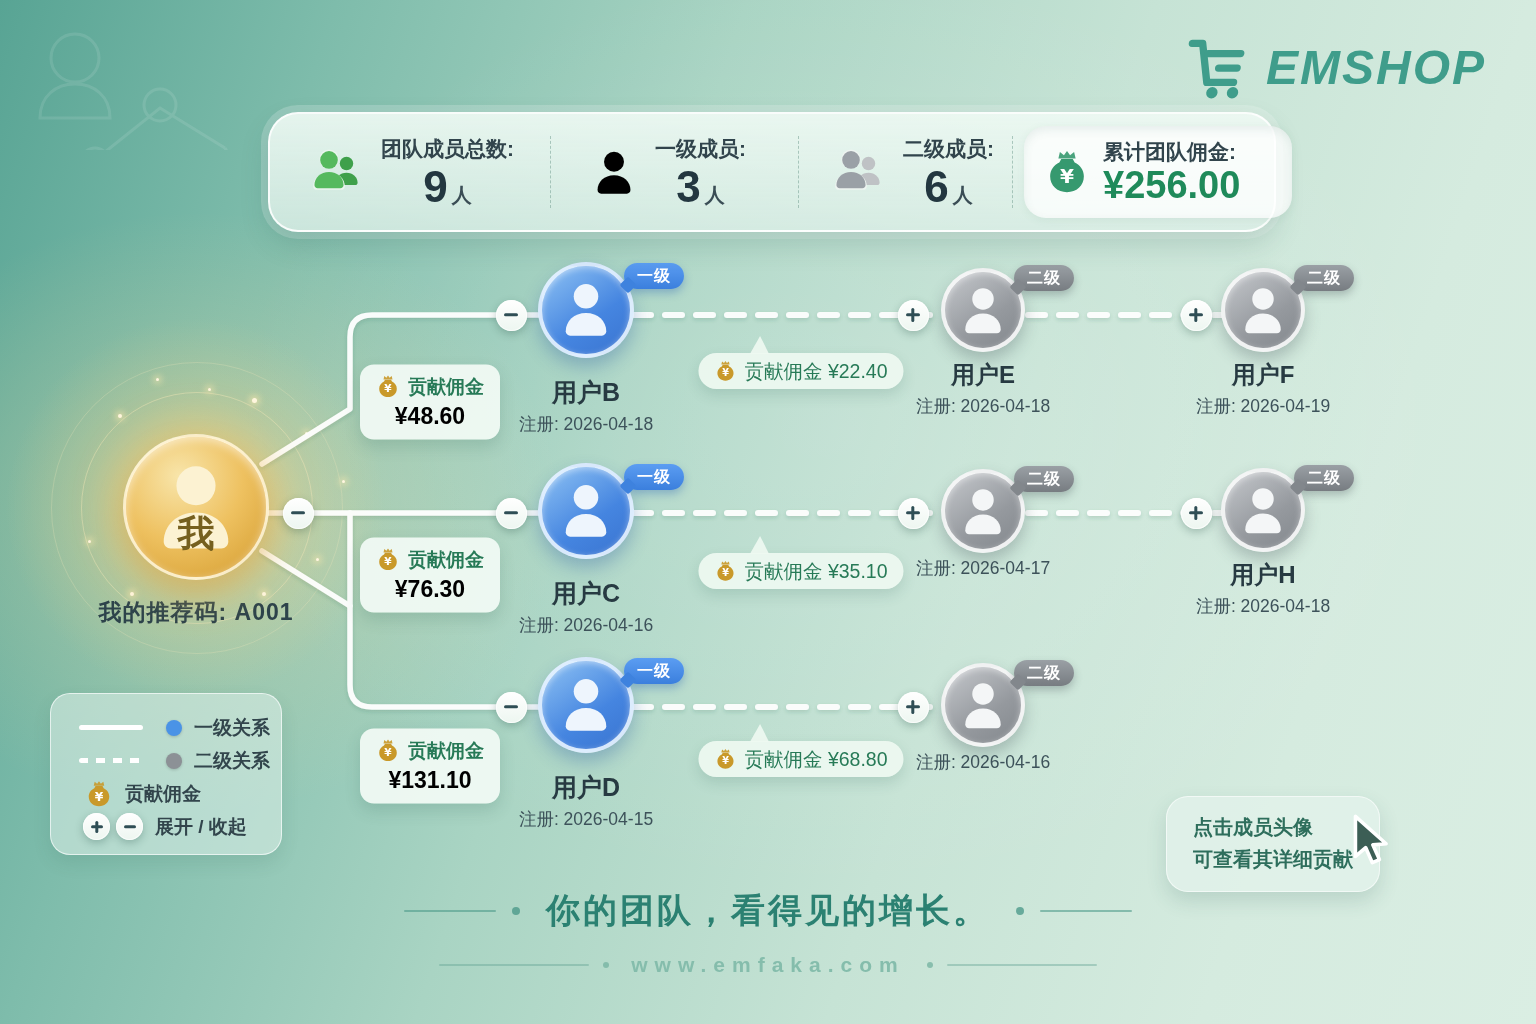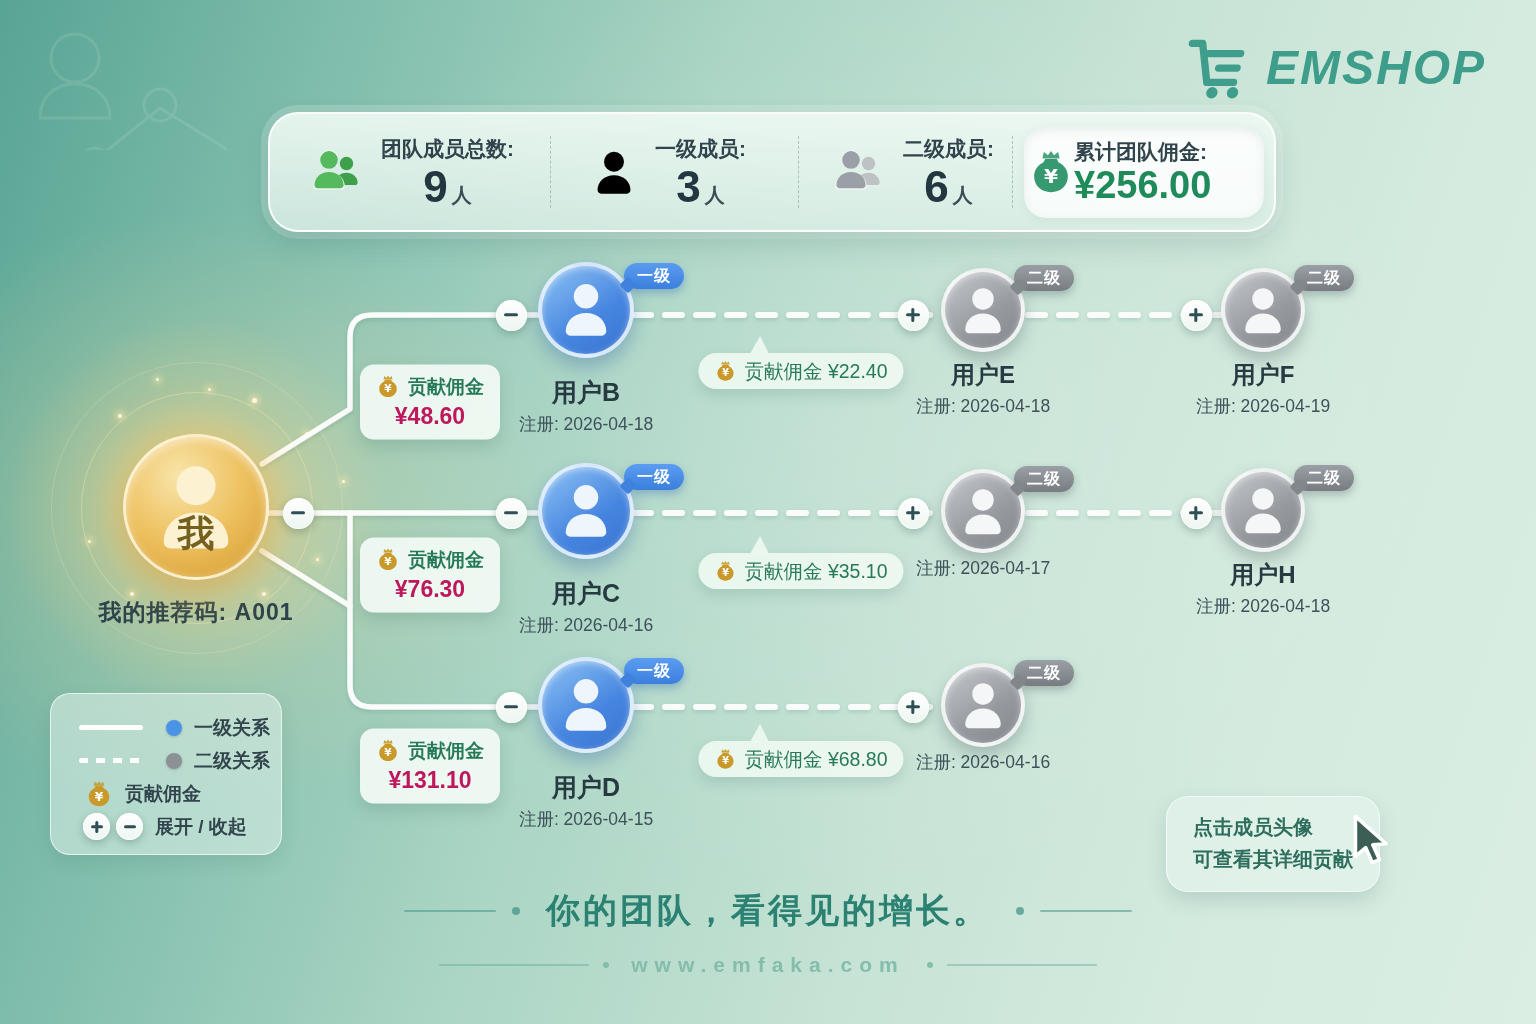--- a/index.html
+++ b/index.html
@@ -27,23 +27,23 @@
     background:linear-gradient(180deg,rgba(238,249,243,.92),rgba(219,238,230,.82));
     border:2px solid rgba(255,255,255,.85);
     box-shadow:0 12px 28px rgba(40,90,78,.18),0 0 0 7px rgba(255,255,255,.20);}
   .seg{position:absolute;top:0;height:100%;display:flex;align-items:center;gap:15px;}
   .seg .col{display:flex;flex-direction:column;align-items:center;}
   .s-label{font-size:21px;font-weight:700;color:#31444c;white-space:nowrap;}
   .s-valrow{display:flex;align-items:baseline;margin-top:2px;}
   .s-value{font-size:44px;font-weight:800;color:#233740;line-height:1;}
   .s-unit{font-size:20px;font-weight:700;color:#3a4d55;margin-left:4px;}
   .sdiv{position:absolute;top:22px;height:72px;width:0;border-left:1.5px dashed rgba(118,160,148,.55);}
-  .stat-card{position:absolute;left:754px;top:12px;width:240px;height:92px;border-radius:22px;
+  .stat-card{position:absolute;left:754px;top:12px;width:268px;height:92px;border-radius:22px;
     background:rgba(255,255,255,.78);box-shadow:0 4px 10px rgba(60,110,95,.10) inset,0 2px 8px rgba(60,110,95,.08);
-    display:flex;align-items:center;padding-left:4px;box-sizing:border-box;}
+    display:flex;align-items:center;gap:13px;padding-left:20px;box-sizing:border-box;}
   .stat-card .col{display:flex;flex-direction:column;align-items:flex-start;}
   .s-money{font-size:38px;font-weight:800;color:#1f8a5a;line-height:1.05;}
 
   
   svg.lines{position:absolute;inset:0;z-index:3;}
 
   
   .node{position:absolute;width:220px;text-align:center;z-index:5;cursor:pointer;}
   .av{position:relative;margin:0 auto;border-radius:50%;}
   .av-blue{width:96px;height:96px;border:4px solid rgba(233,244,255,.9);box-sizing:border-box;
@@ -84,21 +84,21 @@
   .ctl{position:absolute;width:31px;height:31px;margin:-15.5px 0 0 -15.5px;z-index:5;cursor:pointer;}
   .lctl{position:relative;width:27px;height:27px;display:inline-block;cursor:pointer;}
   .lctl::before{width:12px;}
   .lctl.plus::after{height:12px;}
 
   
   .ccard{position:absolute;transform:translate(-50%,-50%);z-index:4;border-radius:14px;padding:9px 16px 10px;
     background:rgba(241,250,244,.94);box-shadow:0 7px 16px rgba(35,90,72,.16);text-align:center;}
   .cc-row{display:flex;align-items:center;justify-content:center;gap:8px;}
   .cc-label{font-size:19px;font-weight:700;color:#277a57;white-space:nowrap;}
-  .cc-value{margin-top:3px;font-size:23px;font-weight:700;color:#be185d;}
+  .cc-value{margin-top:3px;font-size:23px;font-weight:700;color:#000000;}
 
   
   .mtip{position:absolute;transform:translate(-50%,-50%);z-index:4;height:36px;border-radius:18px;padding:0 16px;
     display:flex;align-items:center;gap:8px;background:rgba(238,248,241,.92);box-shadow:0 6px 14px rgba(35,90,72,.15);white-space:nowrap;}
   .mtip::before{content:"";position:absolute;left:46px;top:-17px;width:30px;height:18px;
     background:rgba(238,248,241,.92);clip-path:polygon(18% 100%,52% 0,82% 100%);}
   .mtip .txt{font-size:19.5px;font-weight:400;color:#277a57;}
 
   
   .legend{position:absolute;left:50px;top:693px;width:232px;height:162px;border-radius:20px;z-index:6;

